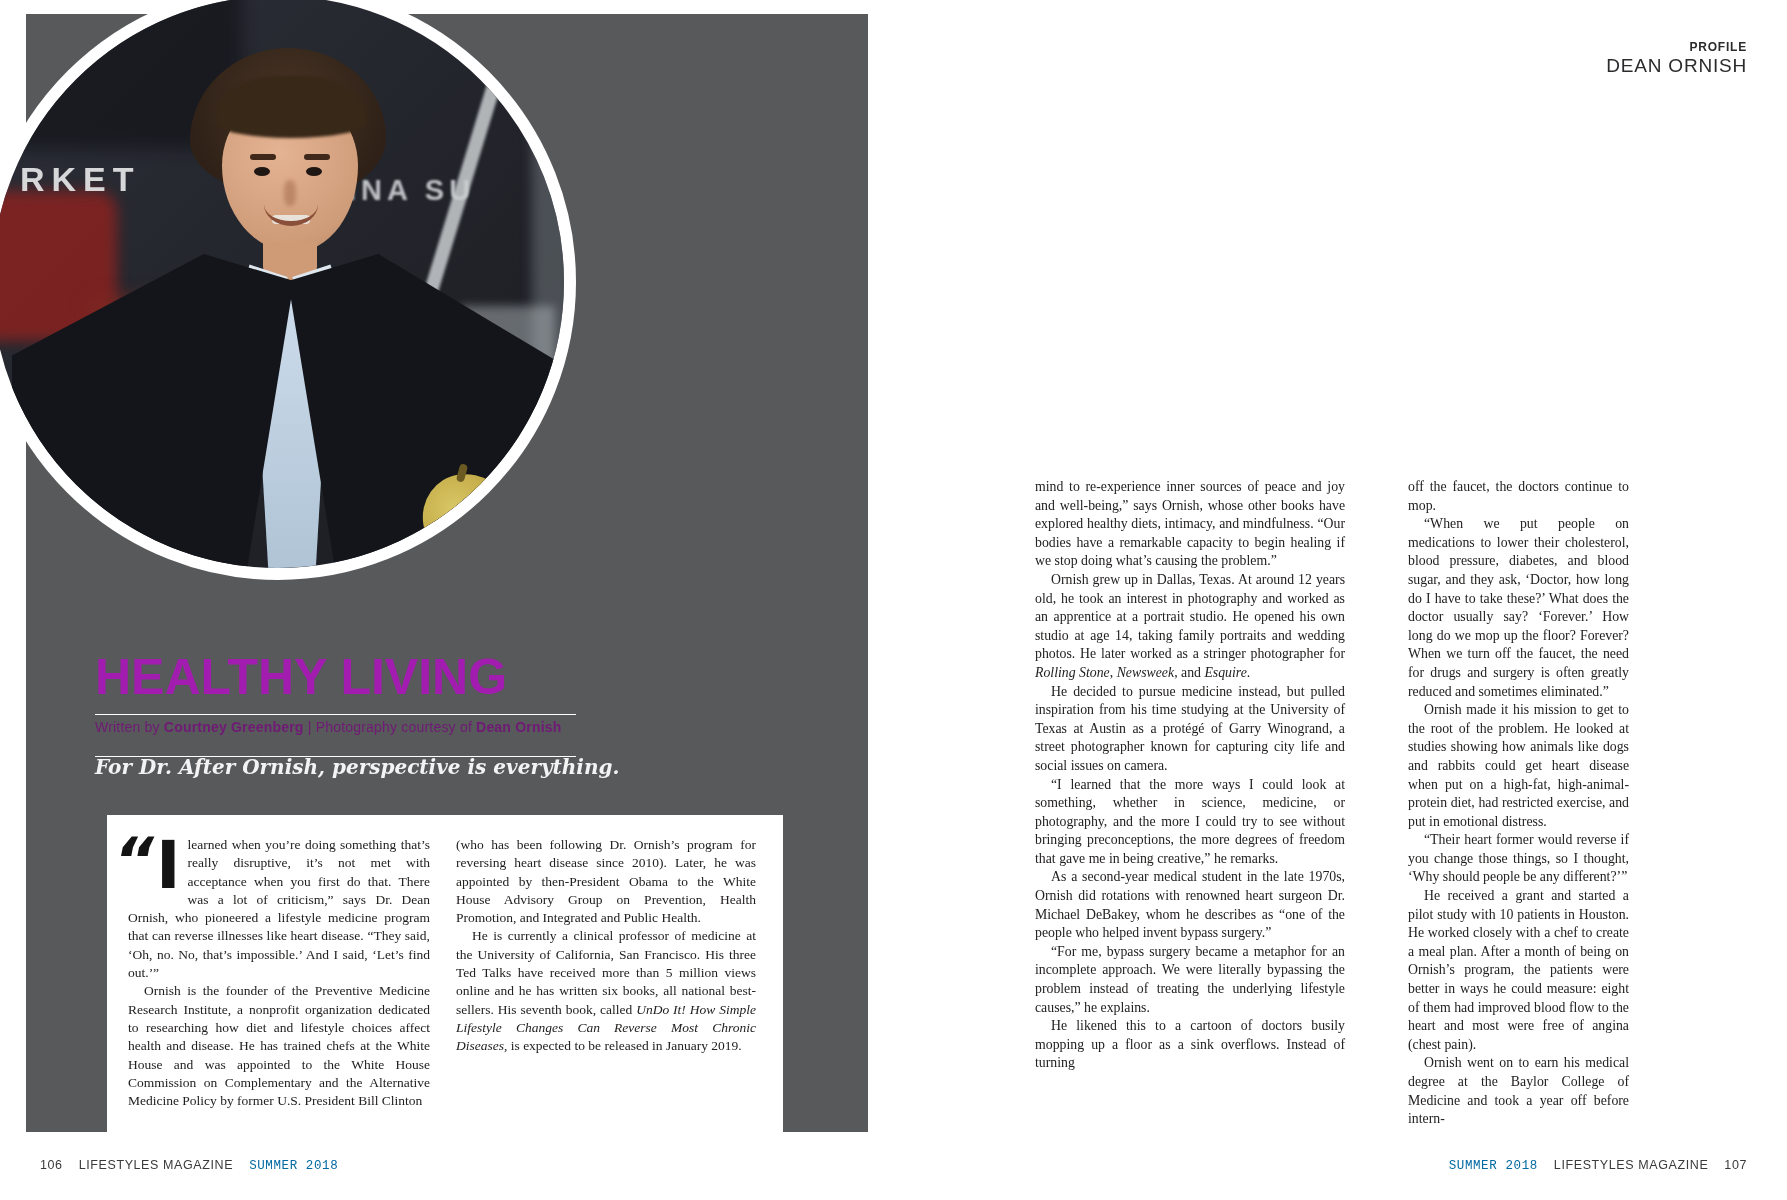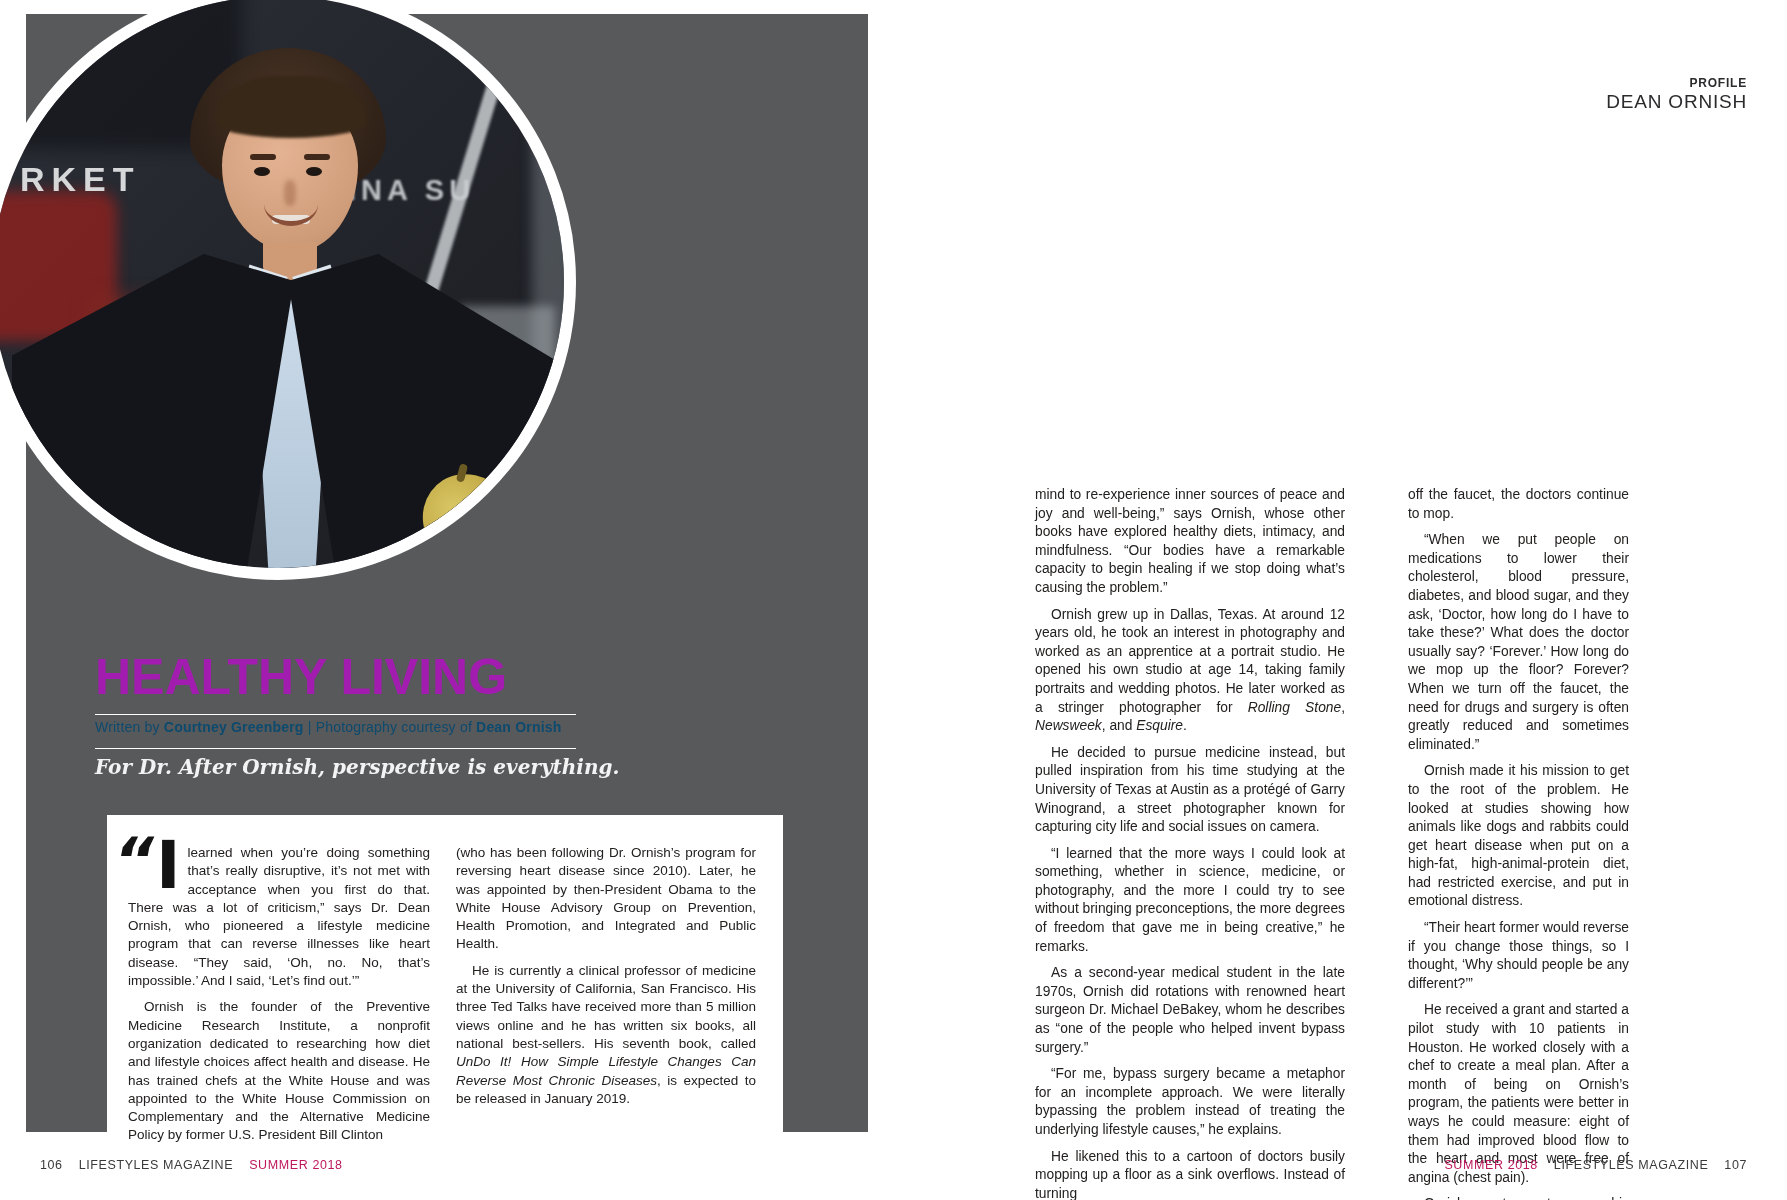--- a/index.html
+++ b/index.html
@@ -51,56 +51,56 @@
   .ph-lapel-r { left:296px; top:258px; width:282px; height:338px; background:#13151a;
     clip-path:polygon(0 8%, 32% 0, 100% 34%, 100% 100%, 18% 100%); }
   .ph-pear { left:432px; top:478px; width:86px; height:104px; transform:rotate(-8deg);
     background:radial-gradient(circle at 38% 32%, #d9c765, #bca13e 65%, #8f7c2d);
     border-radius:48% 52% 46% 54% / 42% 38% 62% 58%; }
   .ph-stem { left:466px; top:468px; width:8px; height:18px; background:#6b5a22; border-radius:4px; transform:rotate(15deg); }
   .ph-hand { left:478px; top:546px; width:84px; height:62px; background:#d3a078; border-radius:50%; filter:blur(.5px); }
 
   .headline { position:absolute; left:95px; top:652px; z-index:5; color:#a21caf;
     font-weight:700; font-size:50px; letter-spacing:0; line-height:1; }
-  .byline { position:absolute; left:95px; top:714px; z-index:5; color:#0c4a6e;
+  .byline { position:absolute; left:95px; top:714px; z-index:5; color:#701a75;
     font-size:14px; letter-spacing:.2px; border-top:1px solid #ffffff; border-bottom:1px solid #ffffff;
-    padding:4px 14px 13px 0; display:inline-block; }
+    padding:4px 14px 21px 0; display:inline-block; }
   .byline b { font-weight:700; }
   .tagline { position:absolute; left:95px; top:755px; z-index:5; color:#f3f3f3;
     font-family:"DejaVu Serif", serif; font-style:italic; font-weight:700; font-size:20px; }
 
   
   .wbox { position:absolute; left:107px; top:815px; width:676px; height:317px; background:#ffffff; z-index:5;
     display:flex; gap:26px; padding:21px 18px 0 21px; }
   .wbox-col1 { width:302px; }
   .wbox-col2 { width:300px; }
-  .article p { font-family:Liberation Sans, sans-serif; font-size:13.5px; line-height:18.3px;
-    color:#232120; text-align:justify;margin-top:8px; }
+  .article p { font-family:Liberation Serif, serif; font-size:13.5px; line-height:18.3px;
+    color:#232120; text-align:justify; }
   .article p + p { text-indent:16px; }
   .dropcap { float:left; display:flex; align-items:flex-start; height:54px; margin:3px 7px 0 -14px; }
   .dc-quote { font-family:"DejaVu Sans", sans-serif; font-style:italic; font-weight:700;
     font-size:62px; line-height:.72; letter-spacing:-5px; color:#141414; }
   .dc-letter { font-family:"DejaVu Sans", sans-serif; font-weight:700; font-size:66px; line-height:.82;
     color:#141414; margin-left:7px; }
 
   
   .rp-header { position:absolute; right:40px; top:40px; text-align:right; color:#2b2b2d; }
-  .rp-kicker { font-size:12px; font-weight:700; letter-spacing:.8px;margin-top:36px; }
+  .rp-kicker { font-size:12px; font-weight:700; letter-spacing:.8px; }
   .rp-title { font-size:19px; font-weight:400; letter-spacing:.8px; margin-top:1px; }
   .rp-col1 { position:absolute; left:1035px; top:478px; width:310px; }
   .rp-col2 { position:absolute; left:1408px; top:478px; width:221px; }
   .rp-col1 p, .rp-col2 p { font-size:13.8px; line-height:18.6px; }
 
   
   .footer { position:absolute; top:1158px; font-size:12.5px; letter-spacing:.6px; color:#3a3a3c; }
   .footer-left { left:40px; }
   .footer-right { right:40px; text-align:right; }
   .footer span { margin-right:16px; }
   .footer-right span { margin-right:0; margin-left:16px; }
-  .issue { color:#be185d; }
+  .issue { color:#0369a1;font-family:Liberation Mono, monospace; }
 </style>
 </head>
 <body>
 
 <div class="page">
 
   <div class="gray-panel"></div>
 
   <div class="photo-circle">
     <div class="ph-awning-dark"></div>

